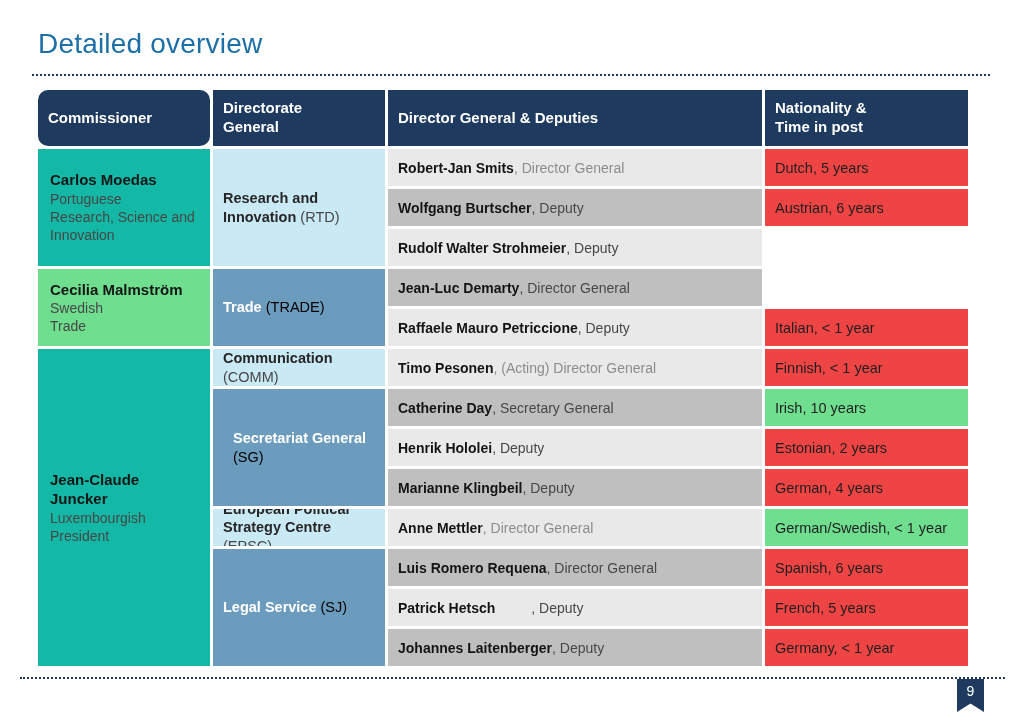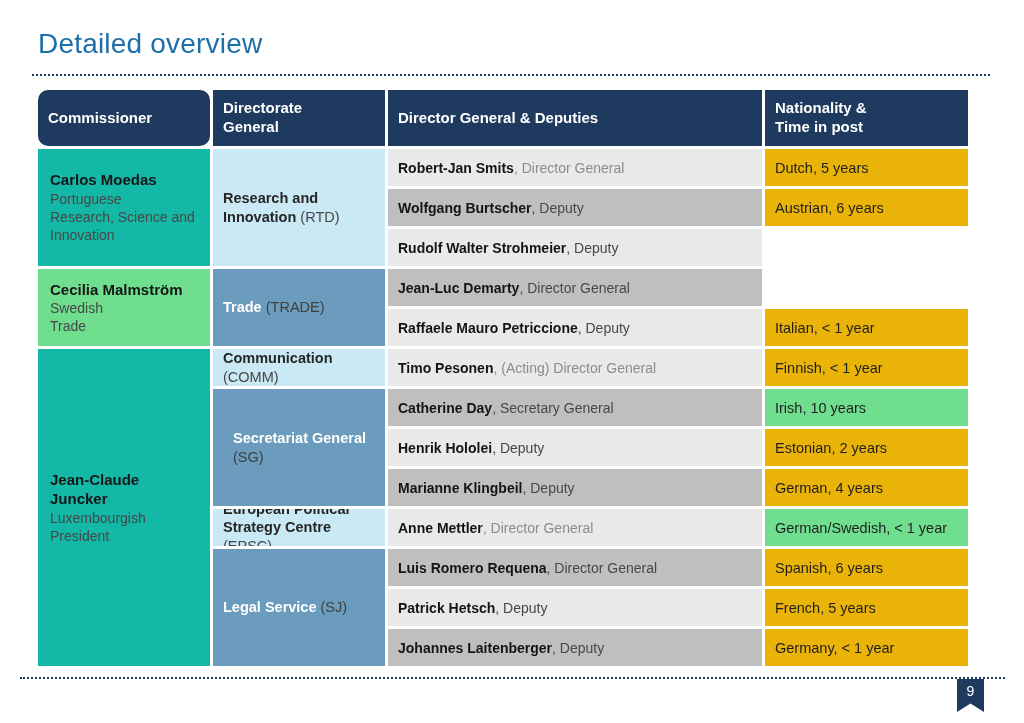--- a/index.html
+++ b/index.html
@@ -30,30 +30,30 @@
   .c-name { font-weight:bold; font-size:15px; color:#161616; line-height:1.3; }
   .c-sub  { font-size:14px; color:#474747; line-height:1.3; }
 
   .cell.directorate { font-size:14.5px; line-height:1.25; padding:0 8px 0 10px; }
   .cell.directorate.light { background:#C9E9F5; }
   .cell.directorate.dark  { background:#6C9CBD; }
   .d-name { font-weight:bold; }
   .directorate.light .d-name { color:#262626; }
   .directorate.light .d-code { color:#474747; }
   .directorate.dark  .d-name { color:#ffffff; }
-  .directorate.dark  .d-code { color:#404040; }
+  .directorate.dark  .d-code { color:#000000; }
 
   .cell.dg { font-size:14px; white-space:nowrap; }
   .cell.dg.light { background:#E9E9E9; }
   .cell.dg.dark  { background:#BFBFBF; }
   .dg-name { font-weight:bold; color:#141414; }
   .dg-role { color:#474747; }
   .dg-role.muted { color:#8C8C8C; }
 
-  .cell.nat { background:#eab308; font-size:14.5px; color:#1f1f1f; white-space:nowrap; }
+  .cell.nat { background:#ef4444; font-size:14.5px; color:#1f1f1f; white-space:nowrap; }
   .cell.nat.green { background:#6FDE8E; }
 
   
   .logo { position:absolute; left:50px; top:725px; display:flex; align-items:center; }
   .logo-glyph { margin-right:6px; display:block; }
   .logo-text { font-family:"Liberation Serif", serif; font-size:22px; font-weight:bold;
                color:#2B5480; letter-spacing:0.5px; }
 
   .page-ribbon { position:absolute; left:957px; top:679px; width:27px; height:33px;
                  background:#1E3A5F; color:#ffffff; font-size:14px; text-align:center;
@@ -154,21 +154,21 @@
       <div class="cell dg light" style="grid-area: 11 / 3;">
         <span class="dg-name">Anne Mettler</span>
         <span class="dg-role muted">, Director General</span>
       </div>
       <div class="cell nat green" style="grid-area: 11 / 4;">German/Swedish, &lt; 1 year</div>
       <div class="cell dg dark" style="grid-area: 12 / 3;">
         <span class="dg-name">Luis Romero Requena</span>
         <span class="dg-role">, Director General</span>
       </div>
       <div class="cell nat" style="grid-area: 12 / 4;">Spanish, 6 years</div>
-      <div class="cell dg light" style="grid-area: 13 / 3;">
+      <div class="cell dg light" style="grid-area: 13 / 3; gap: 36px;">
         <span class="dg-name">Patrick Hetsch</span>
         <span class="dg-role">, Deputy</span>
       </div>
       <div class="cell nat" style="grid-area: 13 / 4;">French, 5 years</div>
       <div class="cell dg dark" style="grid-area: 14 / 3;">
         <span class="dg-name">Johannes Laitenberger</span>
         <span class="dg-role">, Deputy</span>
       </div>
       <div class="cell nat" style="grid-area: 14 / 4;">Germany, &lt; 1 year</div>
     </div>

